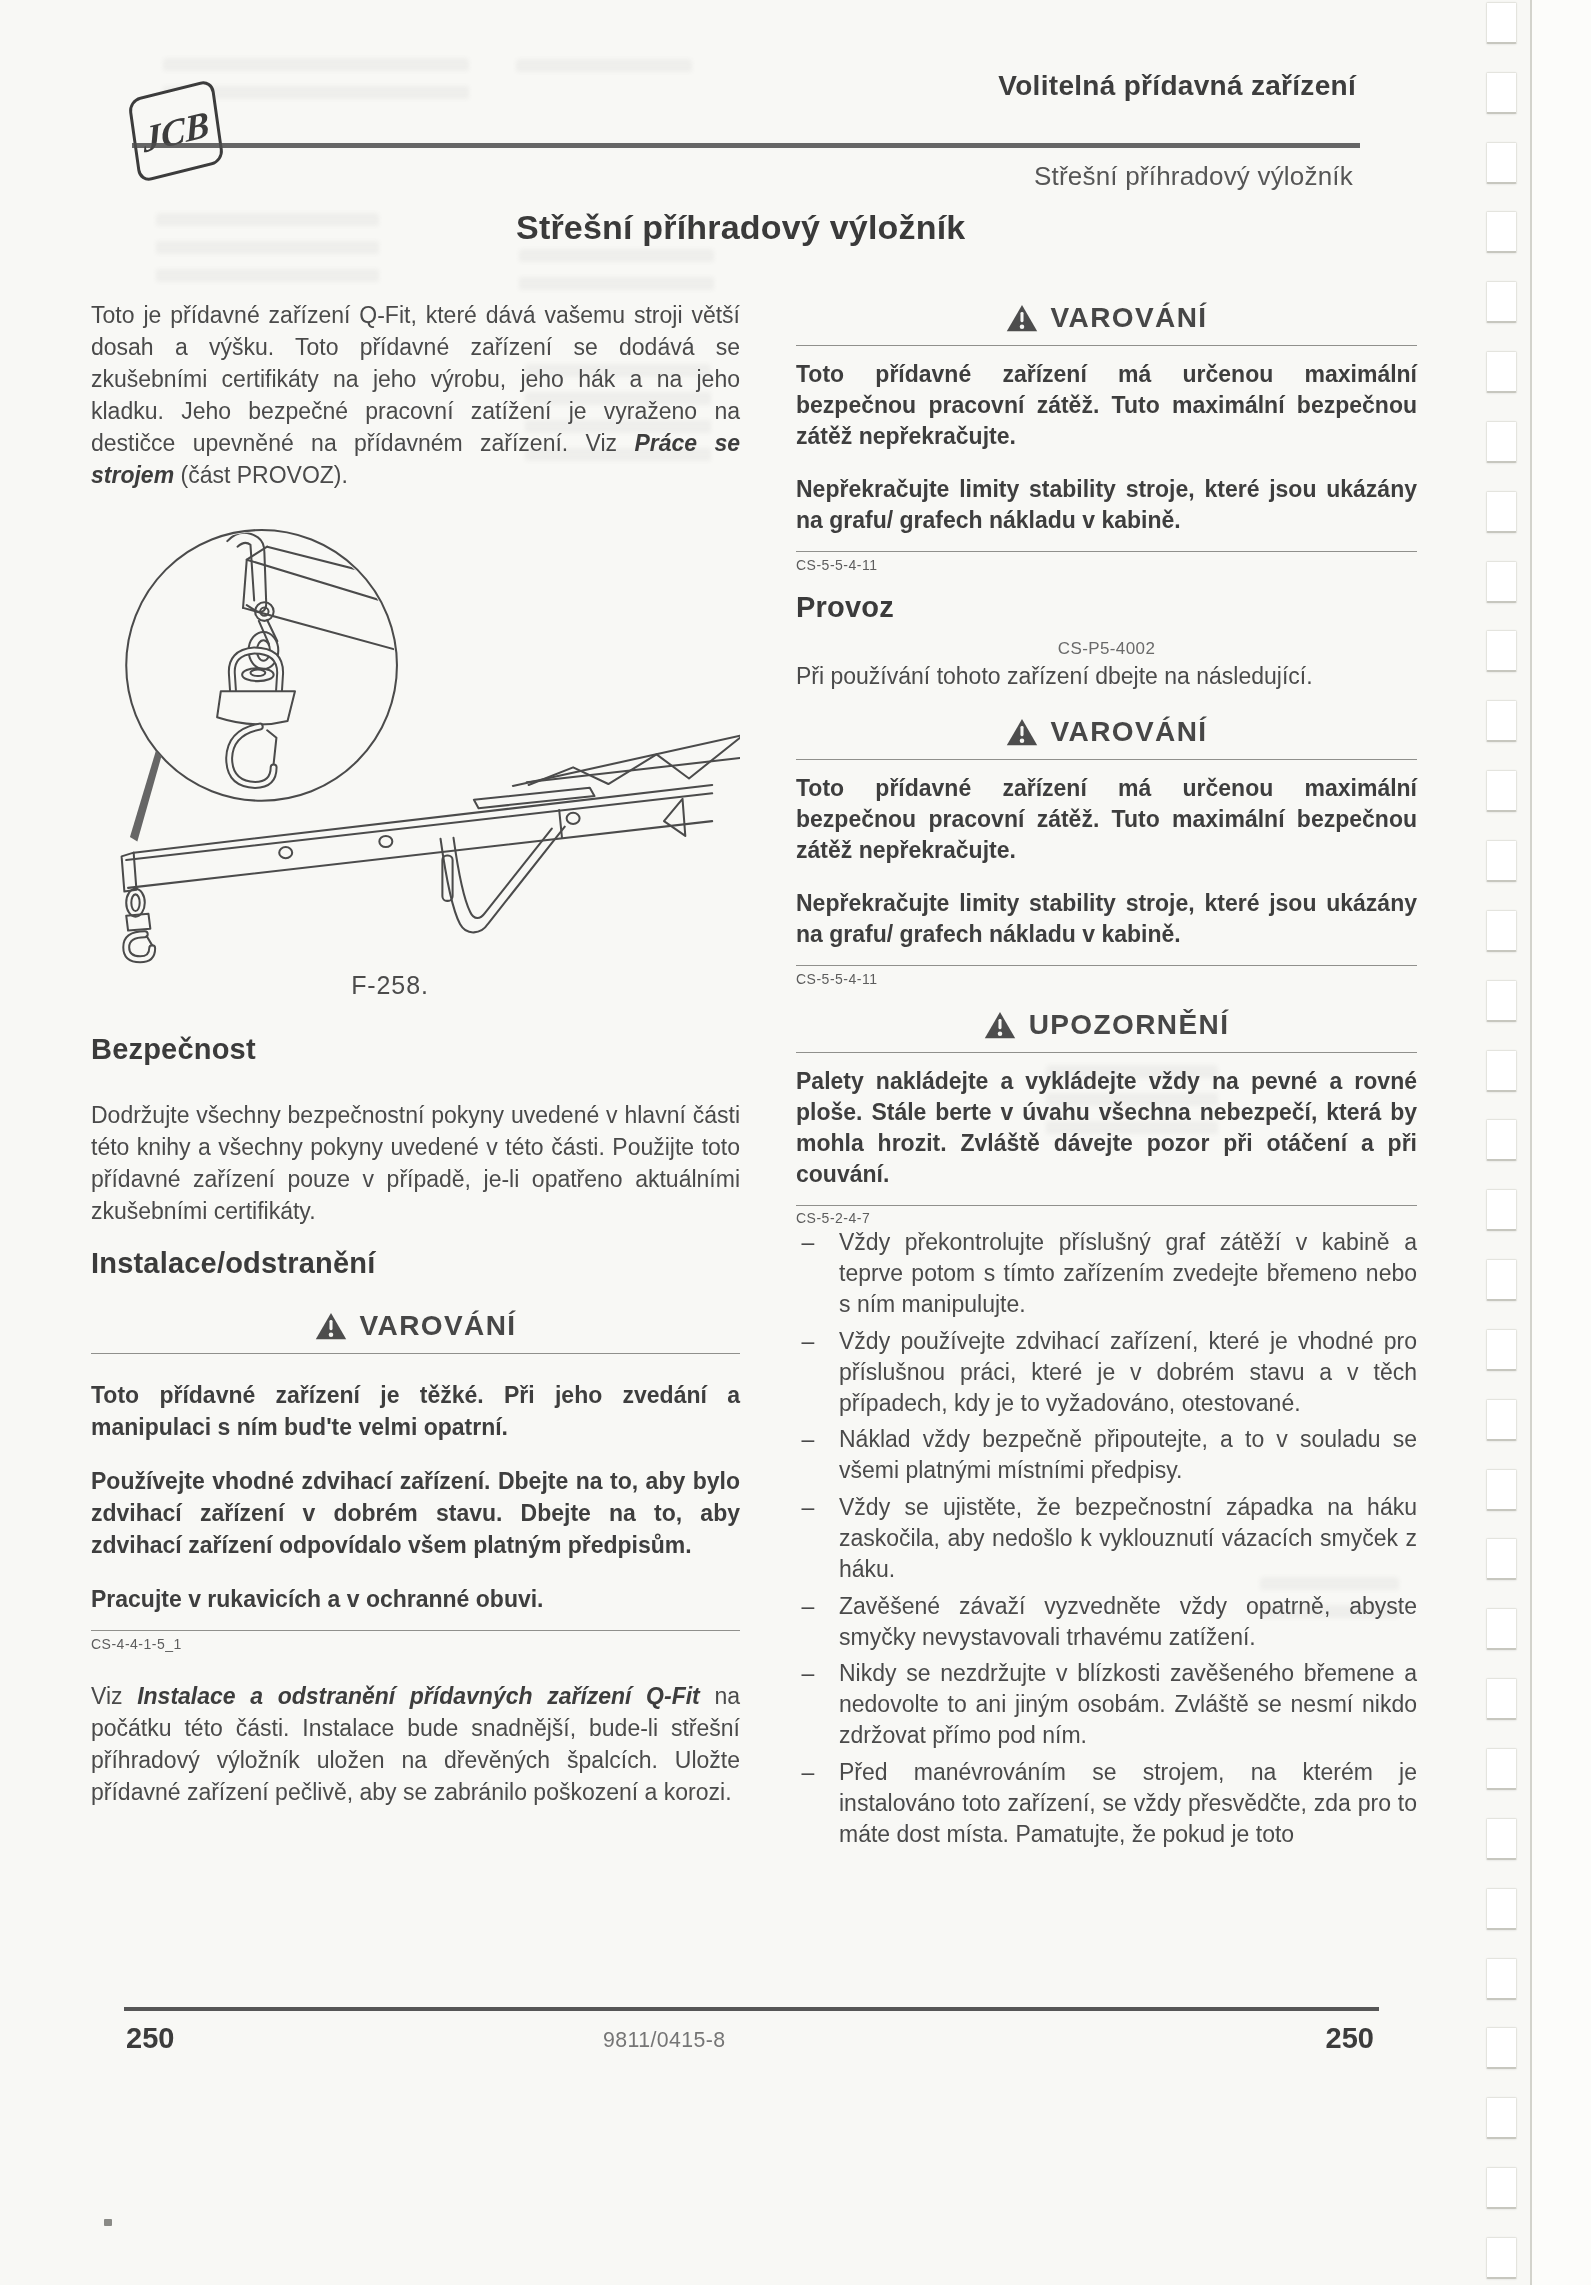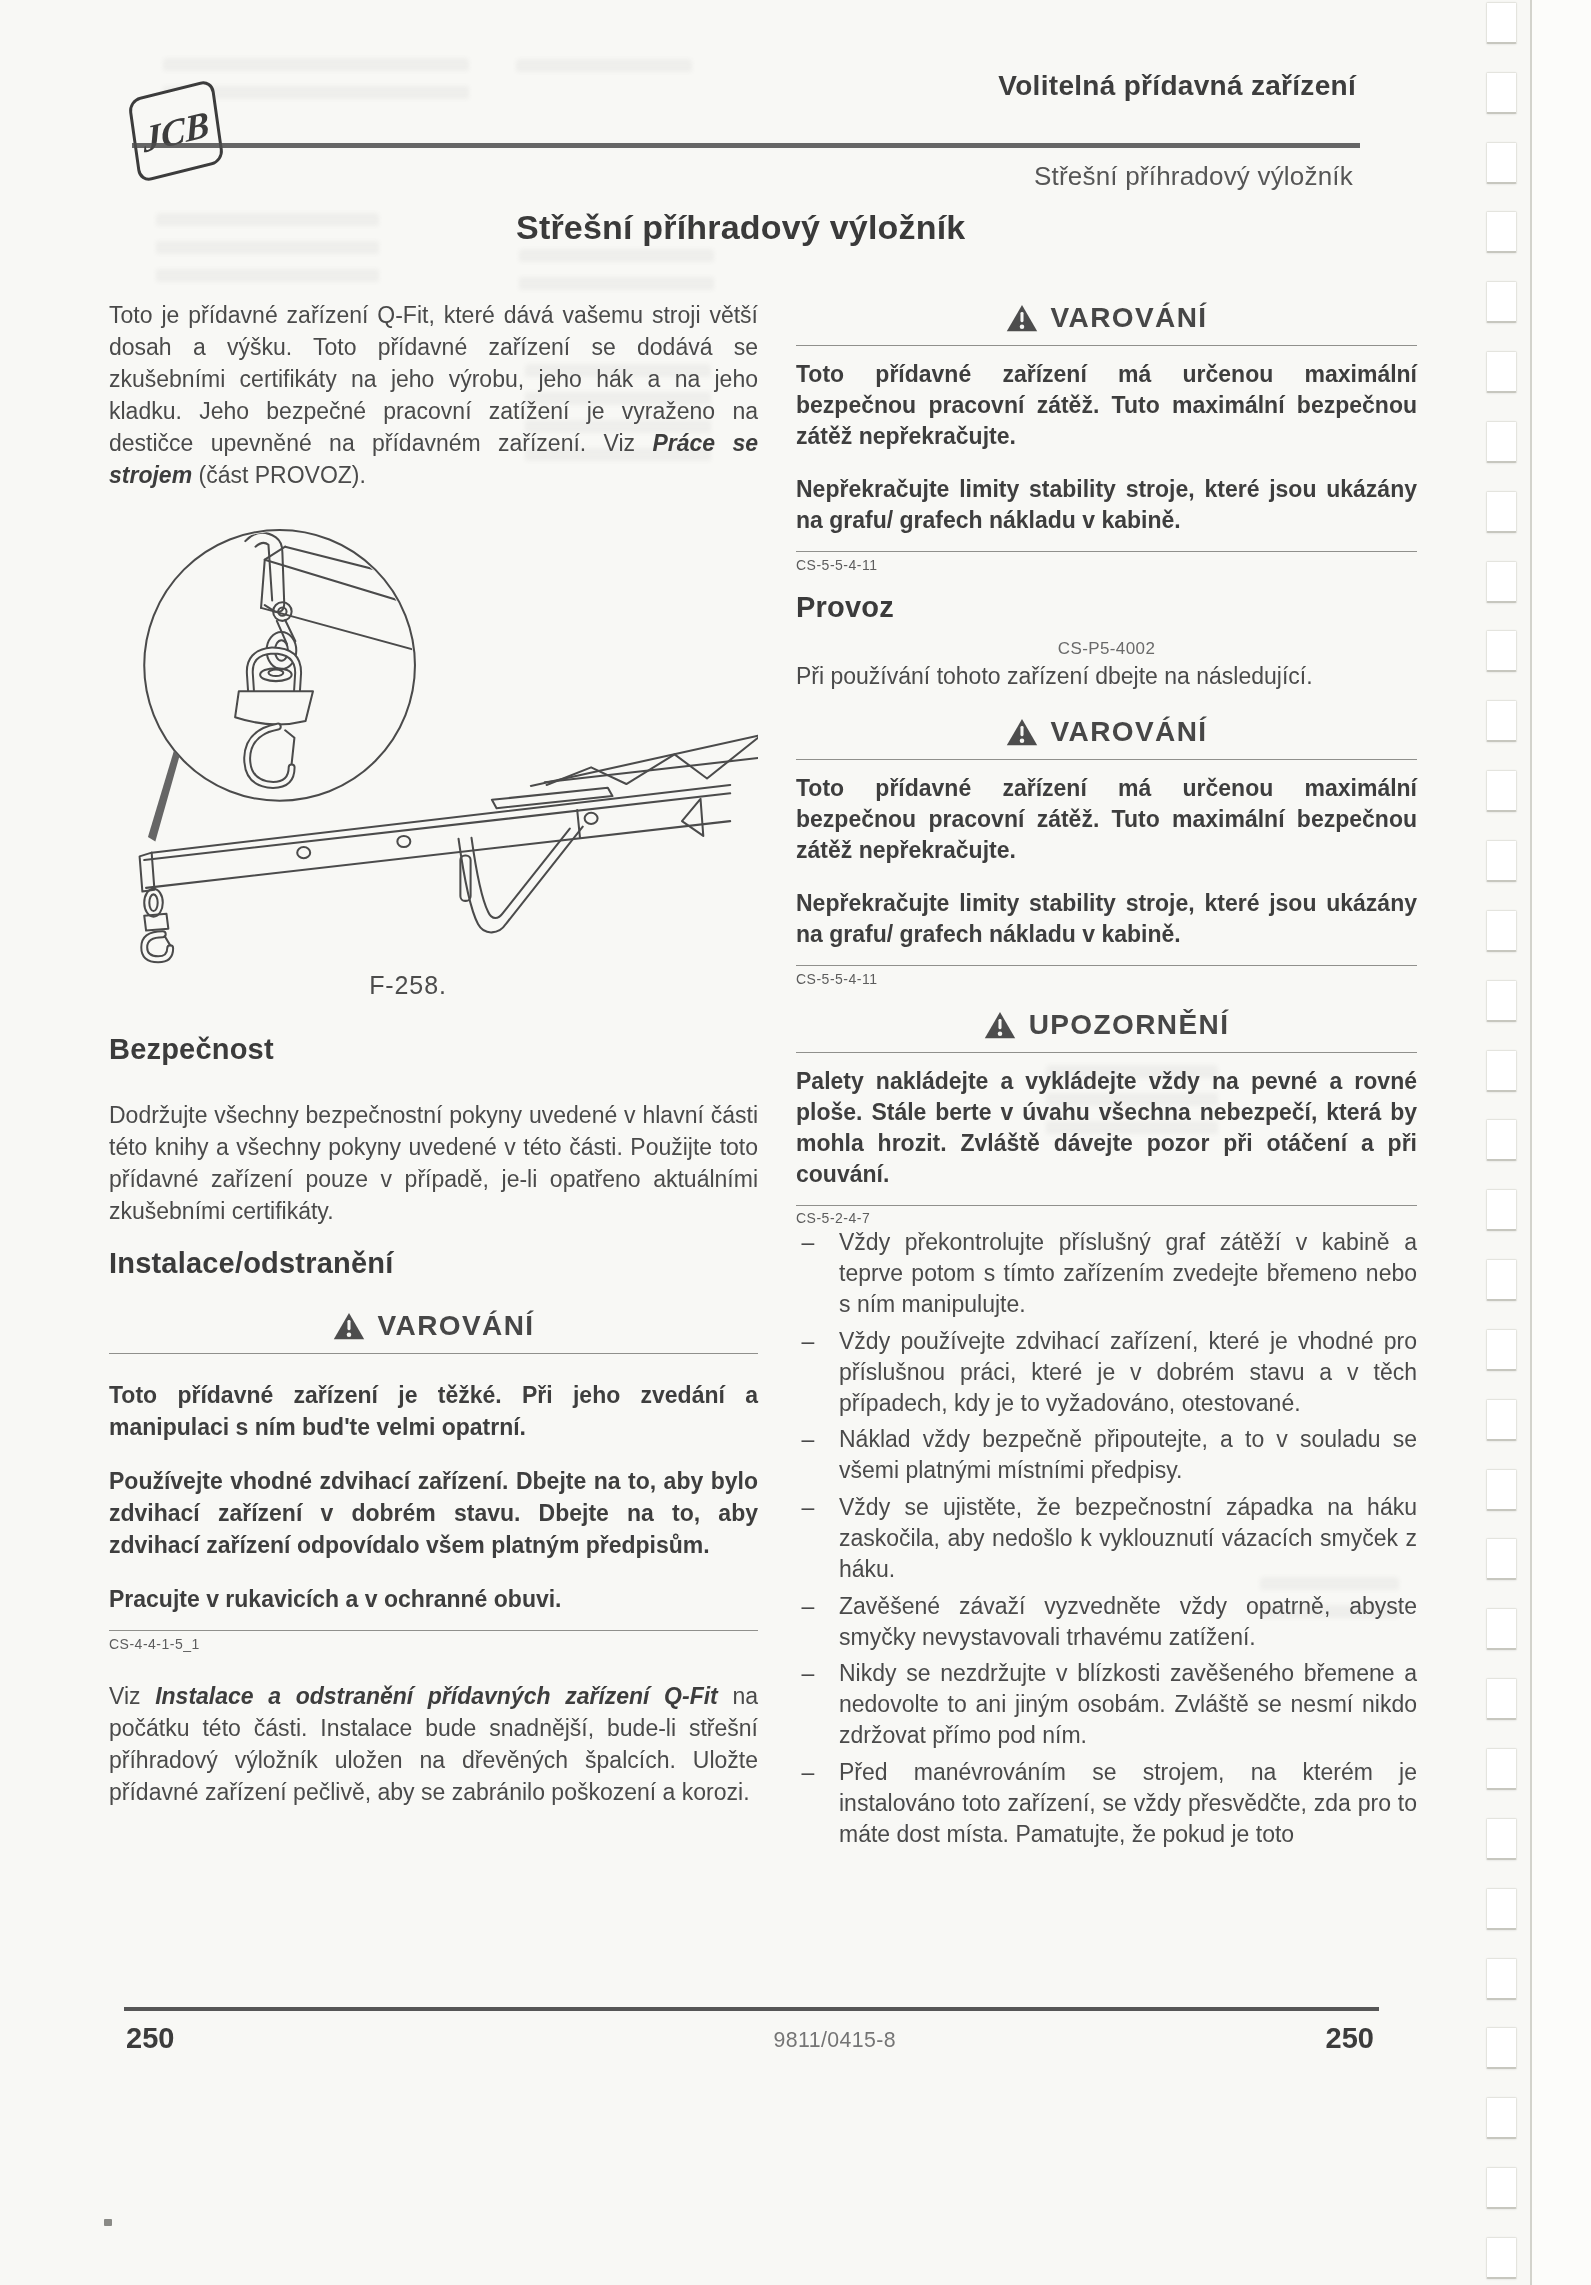--- a/index.html
+++ b/index.html
@@ -46,21 +46,21 @@
   .hdr-subsection{
     position:absolute;right:239px;top:161px;
     font-size:26px;color:#565656;letter-spacing:0.2px;
   }
   .page-title{
     position:absolute;left:516px;top:208px;
     font-size:34px;font-weight:bold;color:#3a3a3a;letter-spacing:0.2px;
   }
   
   .col{position:absolute;}
-  .col-left{left:109px;top:299px;width:649px;}
+  .col-left{left:91px;top:299px;width:649px;}
   .col-right{left:796px;top:289px;width:621px;}
   .col-left p.body{font-size:23px;line-height:32px;text-align:justify;margin:0;color:#4a4a4a;}
   .col-right p.body{font-size:23px;line-height:31px;text-align:justify;margin:0;color:#4a4a4a;}
   .bi{font-weight:bold;font-style:italic;color:#3d3d3d;}
   h2.sec{
     font-size:29px;font-weight:bold;color:#3b3b3b;margin:0;letter-spacing:0.2px;
     font-family:"Liberation Sans", sans-serif;
   }
   
   .figure-wrap{position:relative;width:649px;height:468px;margin-top:24px;}
@@ -99,21 +99,21 @@
     font-size:23px;line-height:31px;text-align:justify;color:#4a4a4a;
   }
   ul.dash-list li::before{
     content:"\2013";position:absolute;left:5.6px;top:0;color:#4a4a4a;
   }
   
   .ft-rule{position:absolute;left:124px;top:2007px;width:1255px;height:3.7px;background:#565656;}
   .ft-num{position:absolute;top:2022px;font-size:29px;font-weight:bold;color:#3c3c3c;}
   .ft-num-left{left:126px;}
   .ft-num-right{left:1315px;width:59px;text-align:right;}
-  .ft-code{position:absolute;left:603px;top:2028px;width:293px;text-align:right;font-size:21.3px;color:#757575;letter-spacing:0.4px;}
+  .ft-code{position:absolute;left:603px;top:2028px;width:293px;text-align:left;font-size:21.3px;color:#757575;letter-spacing:0.4px;}
 </style>
 </head>
 <body>
 
 <div id="page">
 
   <div class="edge-strip"></div>
   <div class="edge-line"></div>
   <div id="binder-holes">
       <div class="hole" style="top: 1.9px;"></div>

